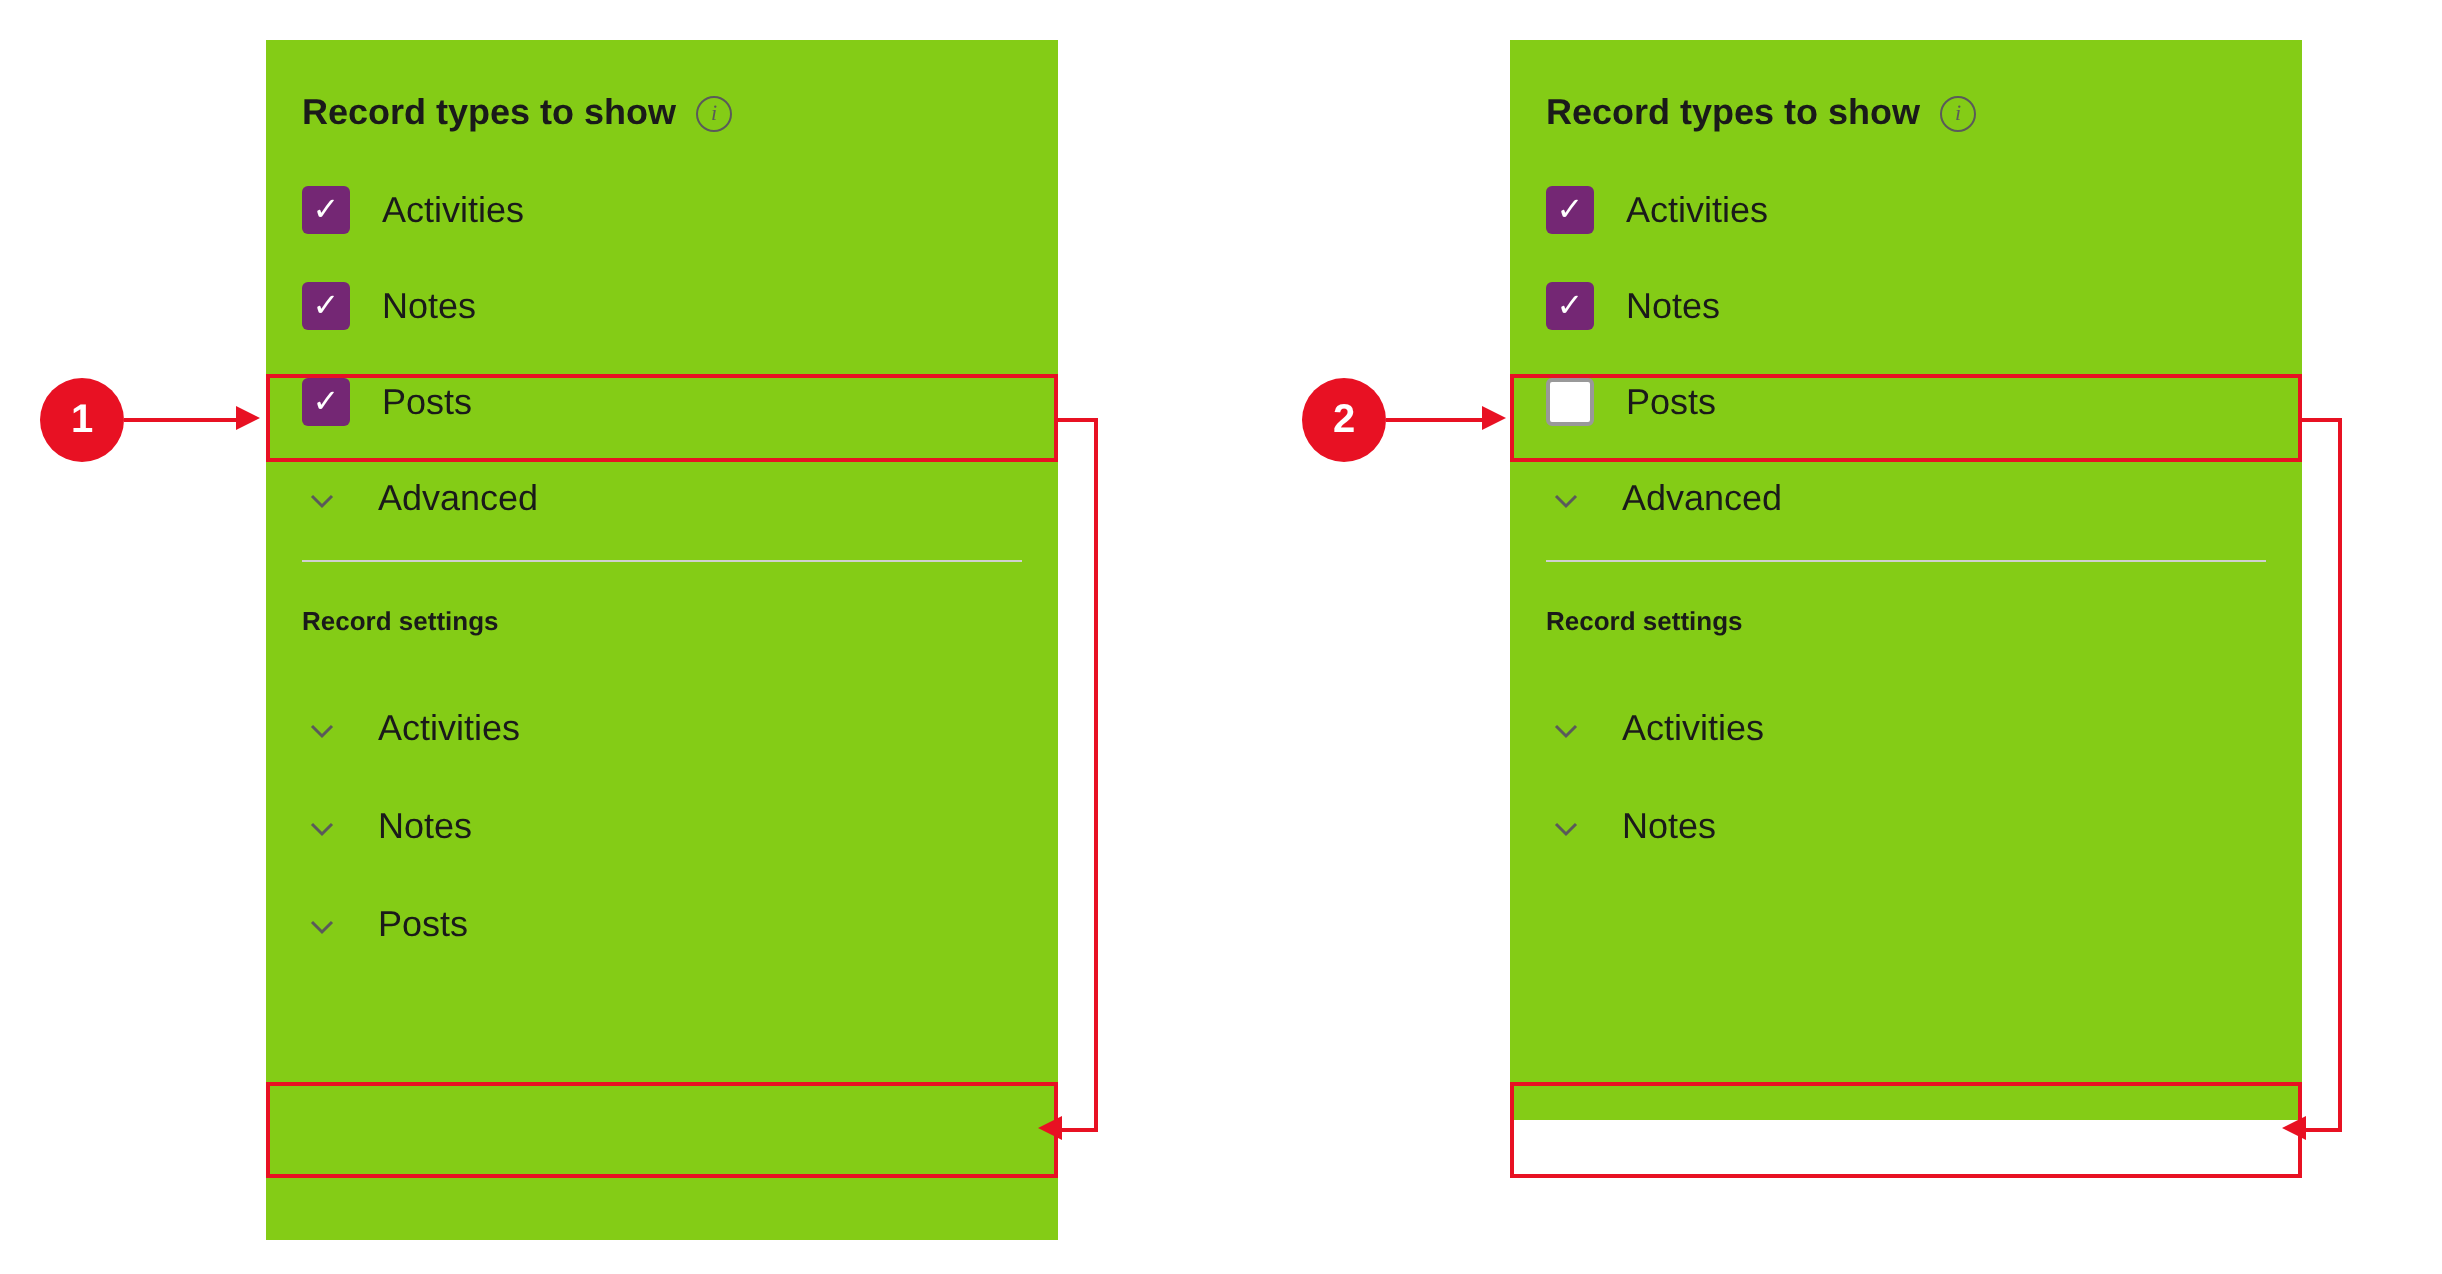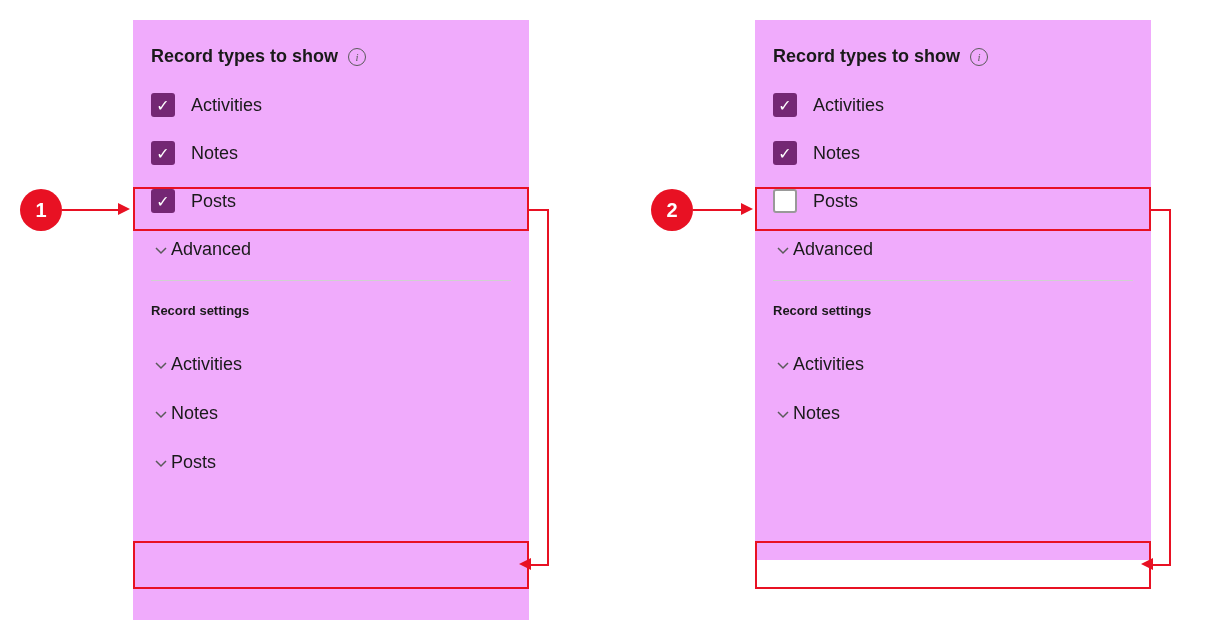--- a/index.html
+++ b/index.html
@@ -10,21 +10,21 @@
     body {
       font-family: 'Segoe UI', Tahoma, sans-serif;
       background: #ffffff;
       width: 1221px;
       height: 637px;
       position: relative;
     }
     .panel {
       position: absolute;
       width: 396px;
-      background: #f0abfc;
+      background: #84cc16;
       padding: 18px 0;
     }
     .panel-left {
       left: 133px;
       top: 20px;
       height: 600px;
     }
     .panel-right {
       left: 755px;
       top: 20px;
@@ -80,20 +80,21 @@
       color: #1a1a1a;
     }
     .checkmark {
       color: white;
       font-size: 16px;
     }
     .expand-row {
       display: flex;
       align-items: center;
       padding: 14px 18px;
+      gap: 18px;
     }
     .chevron {
       width: 20px;
       display: flex;
       justify-content: center;
       color: #5a5a5a;
     }
     .expand-label {
       font-size: 18px;
       color: #1a1a1a;

